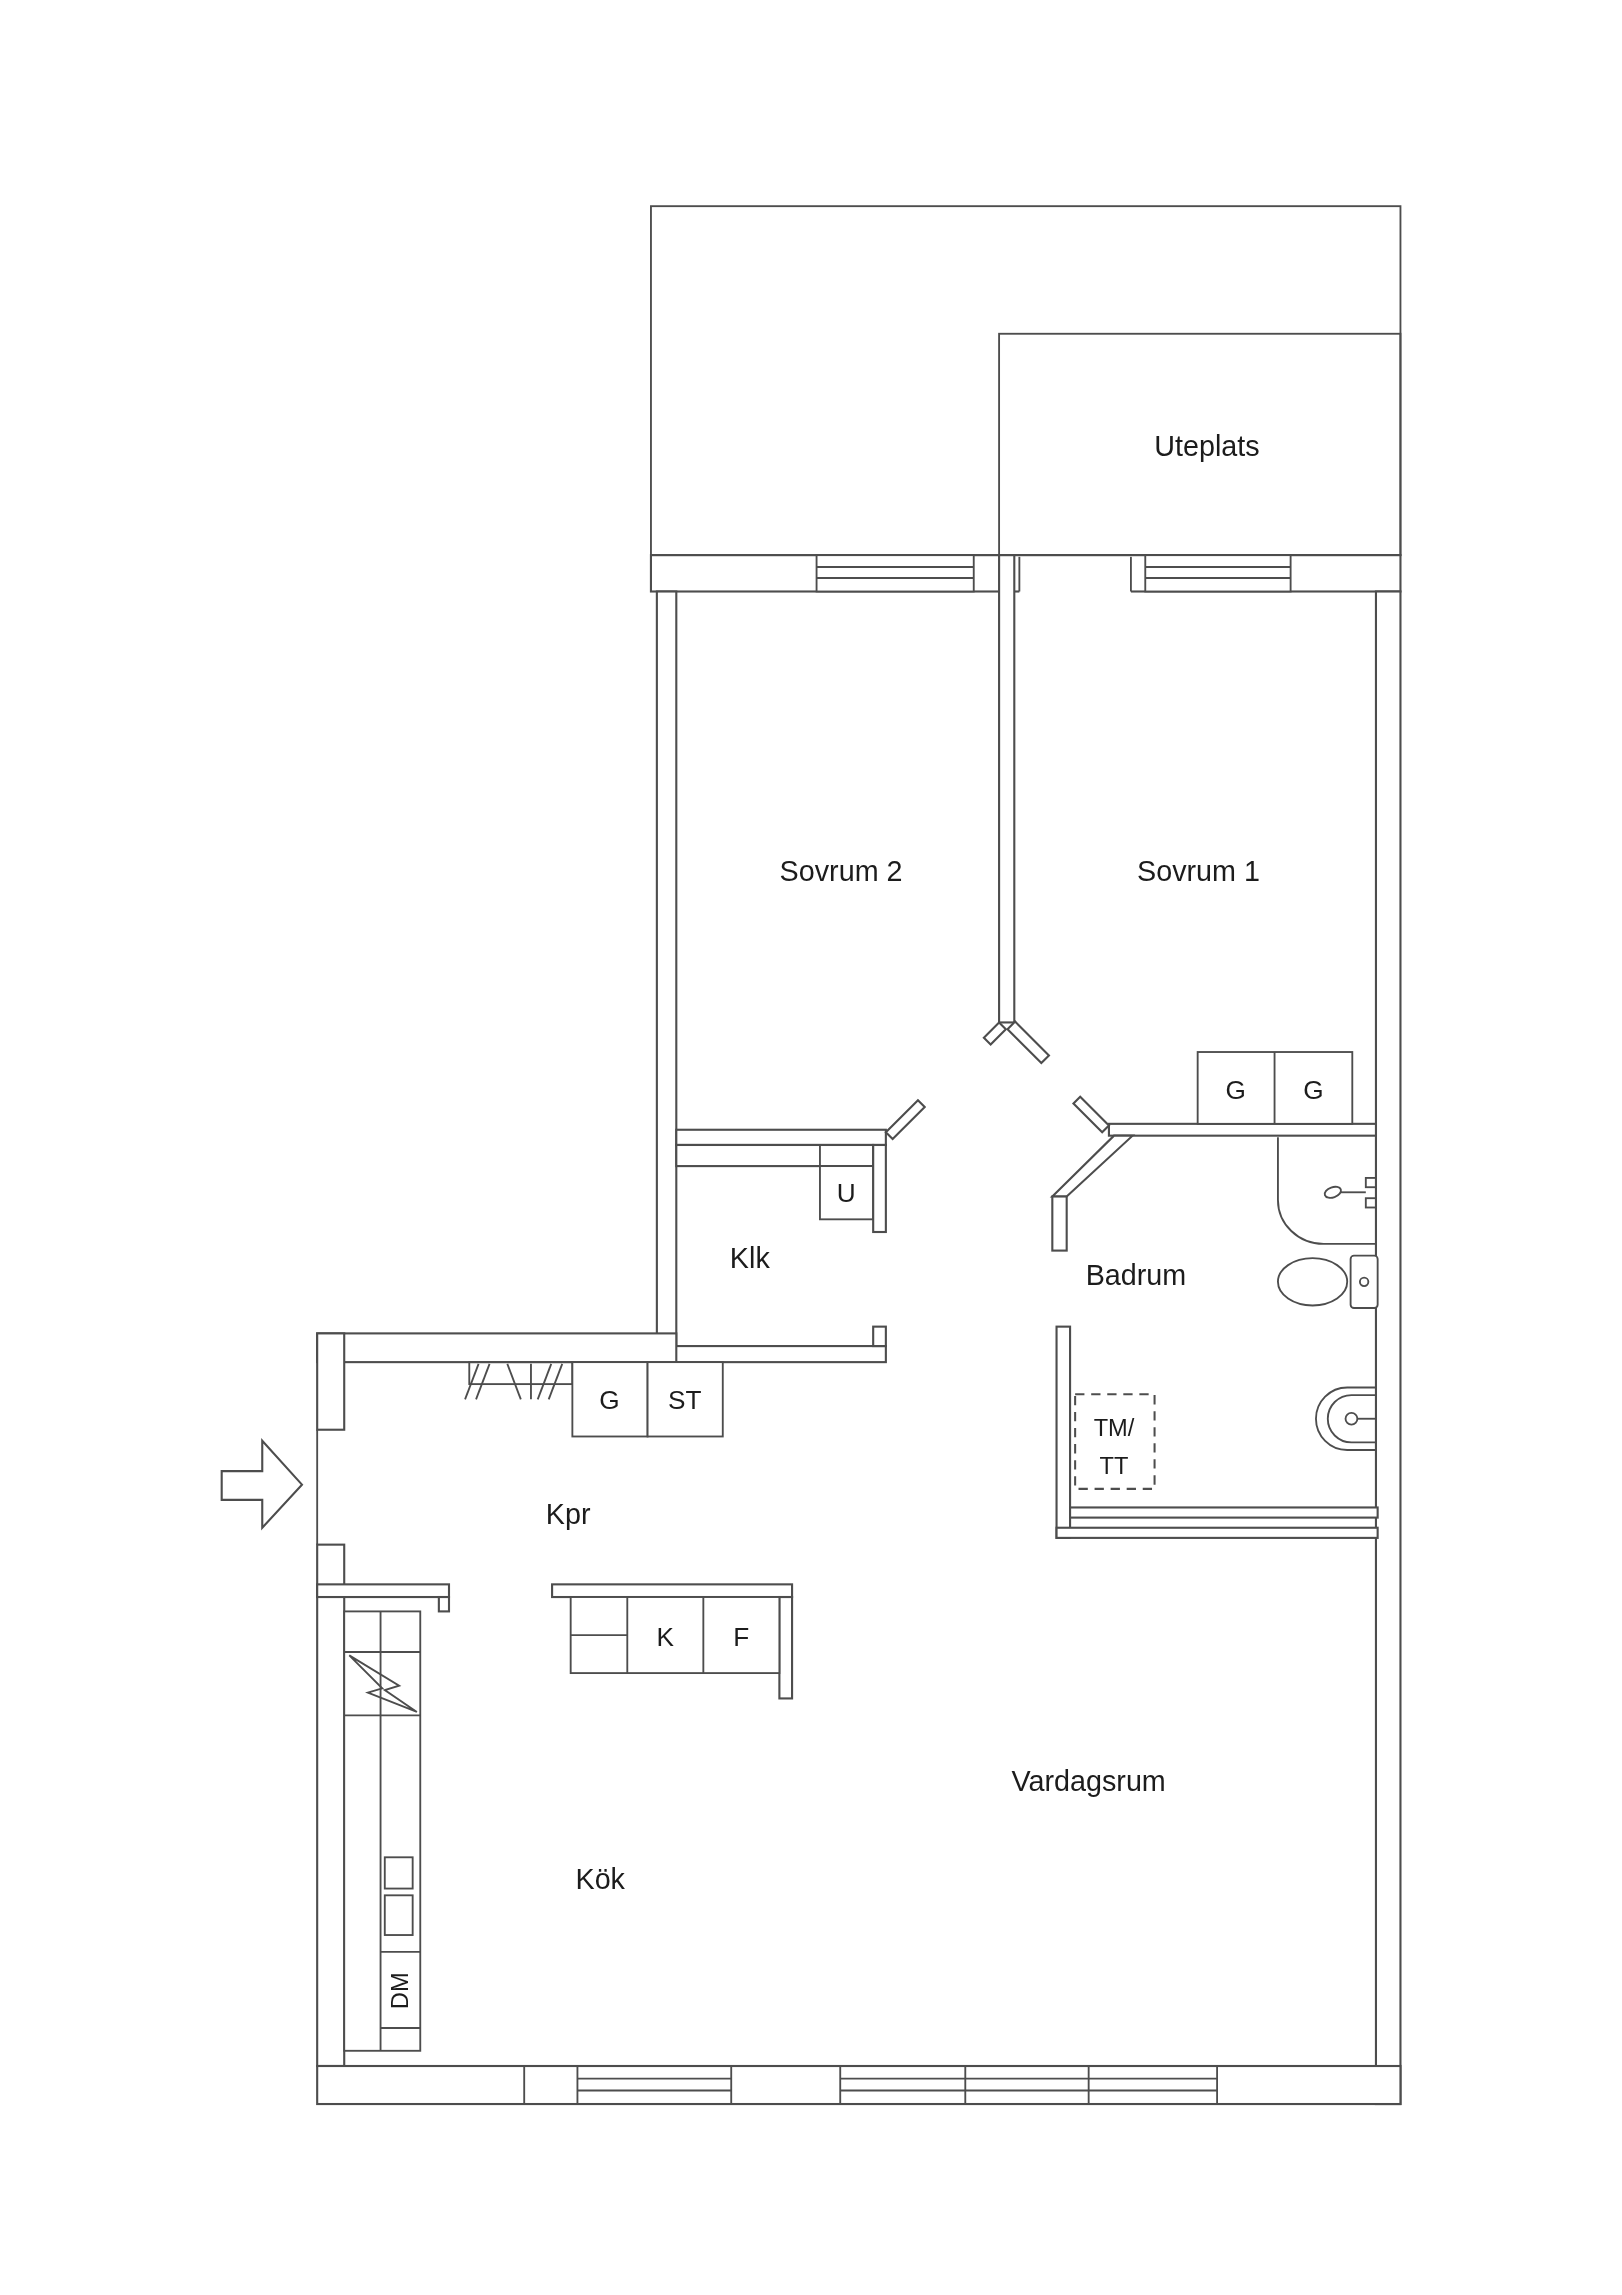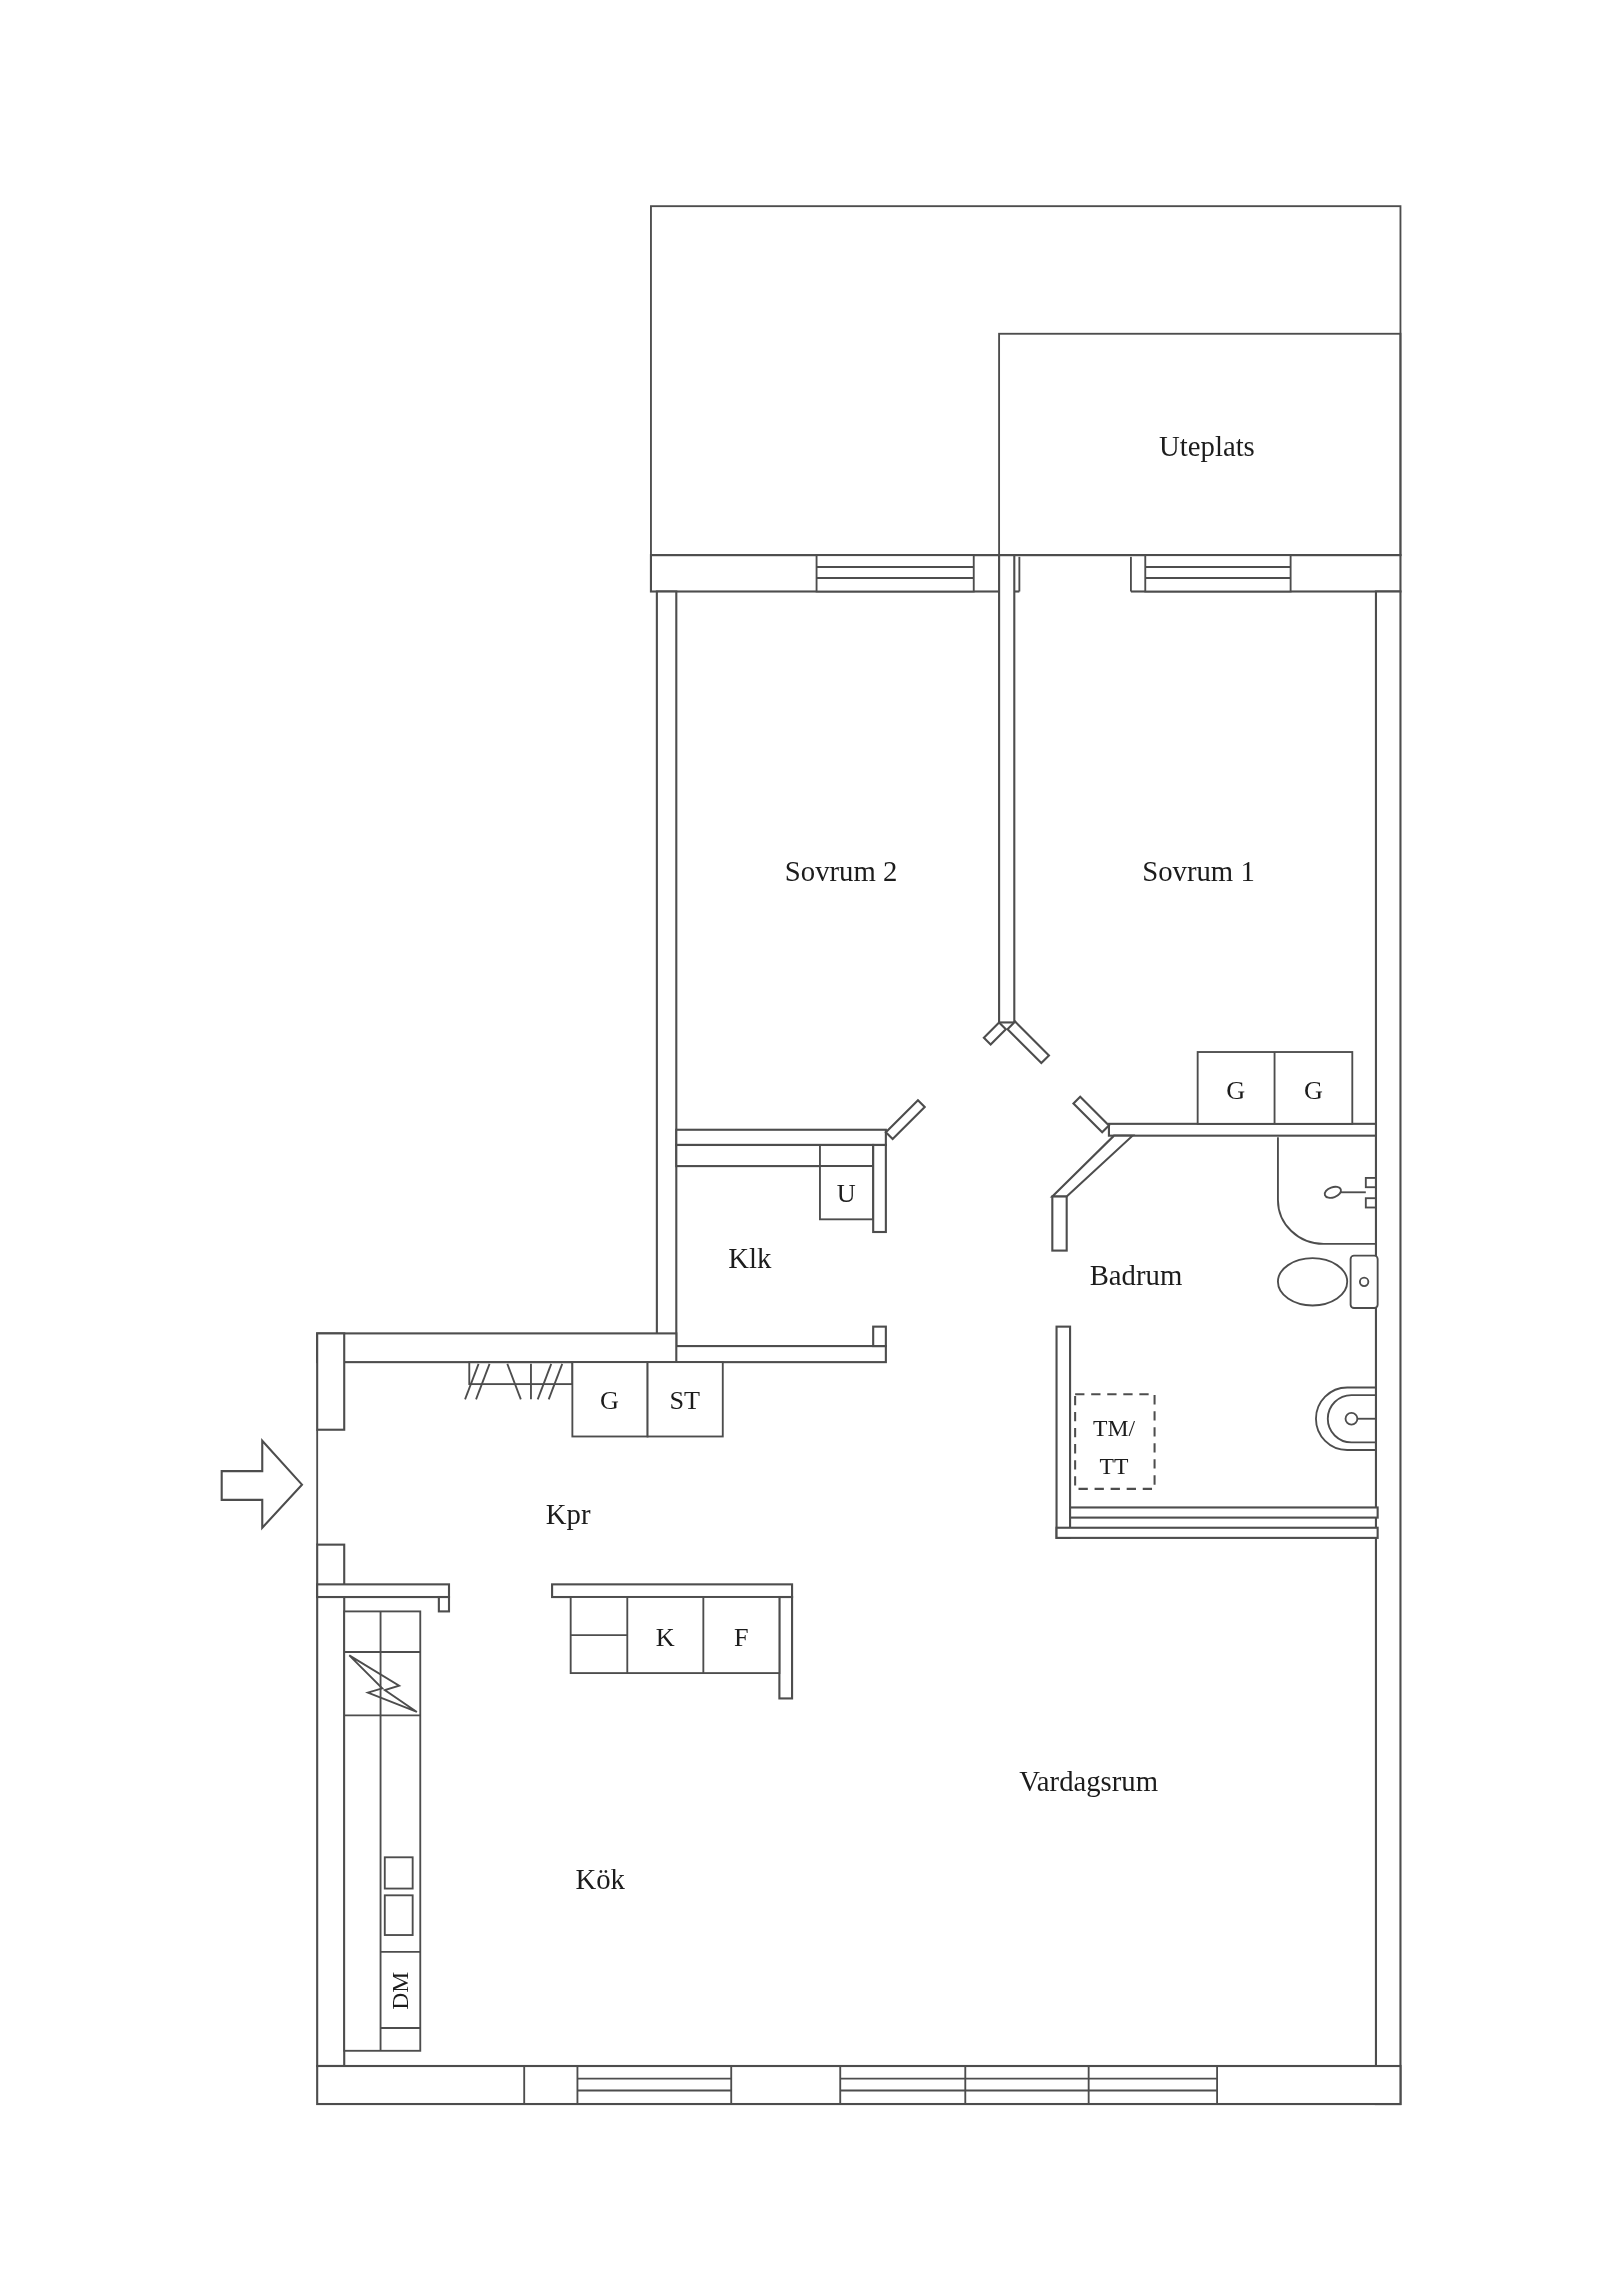--- a/index.html
+++ b/index.html
@@ -1,16 +1,16 @@
 <!DOCTYPE html>
 <html style="font-size:13.5px"><head>
 <meta charset="utf-8">
 <style>
   html,body{margin:0;padding:0;background:#ffffff;}
-  .page{position:relative;width:1623px;height:2295px;background:#fff;font-family:Liberation Serif, serif;}
+  .page{position:relative;width:1623px;height:2295px;background:#fff;font-family:Liberation Sans, sans-serif;}
   svg{position:absolute;left:0;top:0;}
   .wall{fill:#ffffff;stroke:#4d4d4d;stroke-width:2.5;}
   .thin{fill:none;stroke:#4d4d4d;stroke-width:2.2;}
   .box{fill:#ffffff;stroke:#4d4d4d;stroke-width:2.2;}
   .erase{fill:#ffffff;stroke:none;}
   .dashbox{fill:none;stroke:#4d4d4d;stroke-width:2.4;stroke-dasharray:11 8;}
   .room-label{font-size:34px;fill:#1c1c1c;text-anchor:middle;}
   .small-label{font-size:31px;fill:#1c1c1c;text-anchor:middle;}
   .tiny-label{font-size:28px;fill:#1c1c1c;text-anchor:middle;}
 </style>

